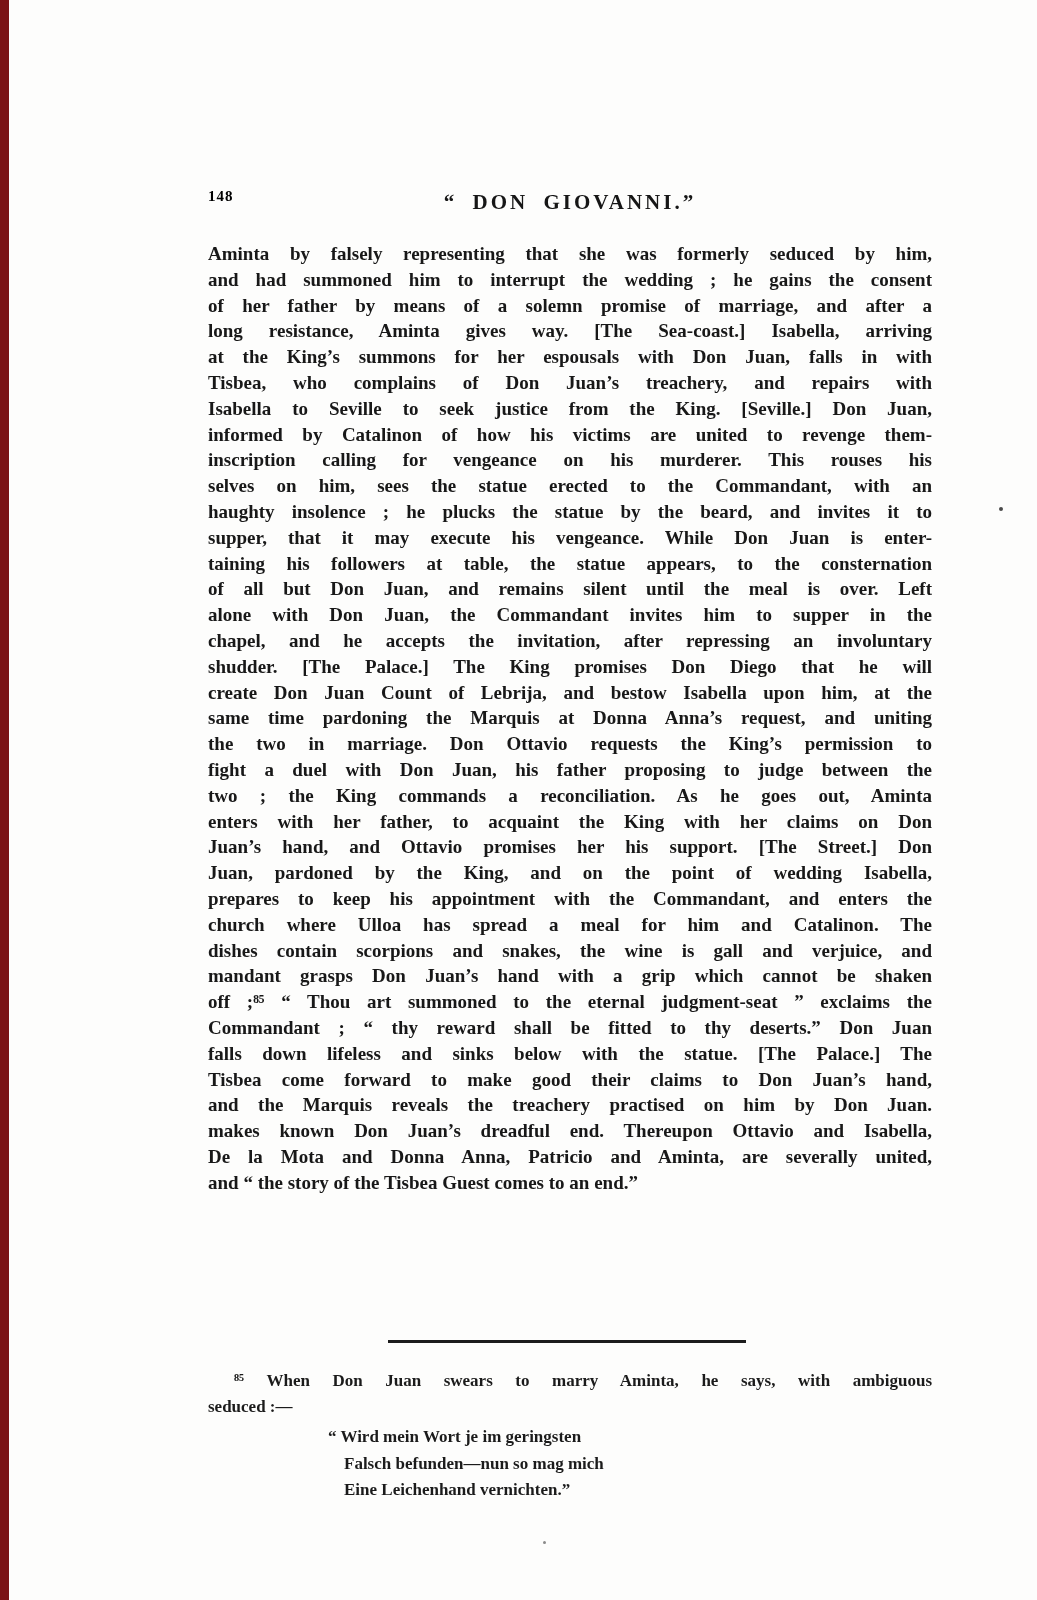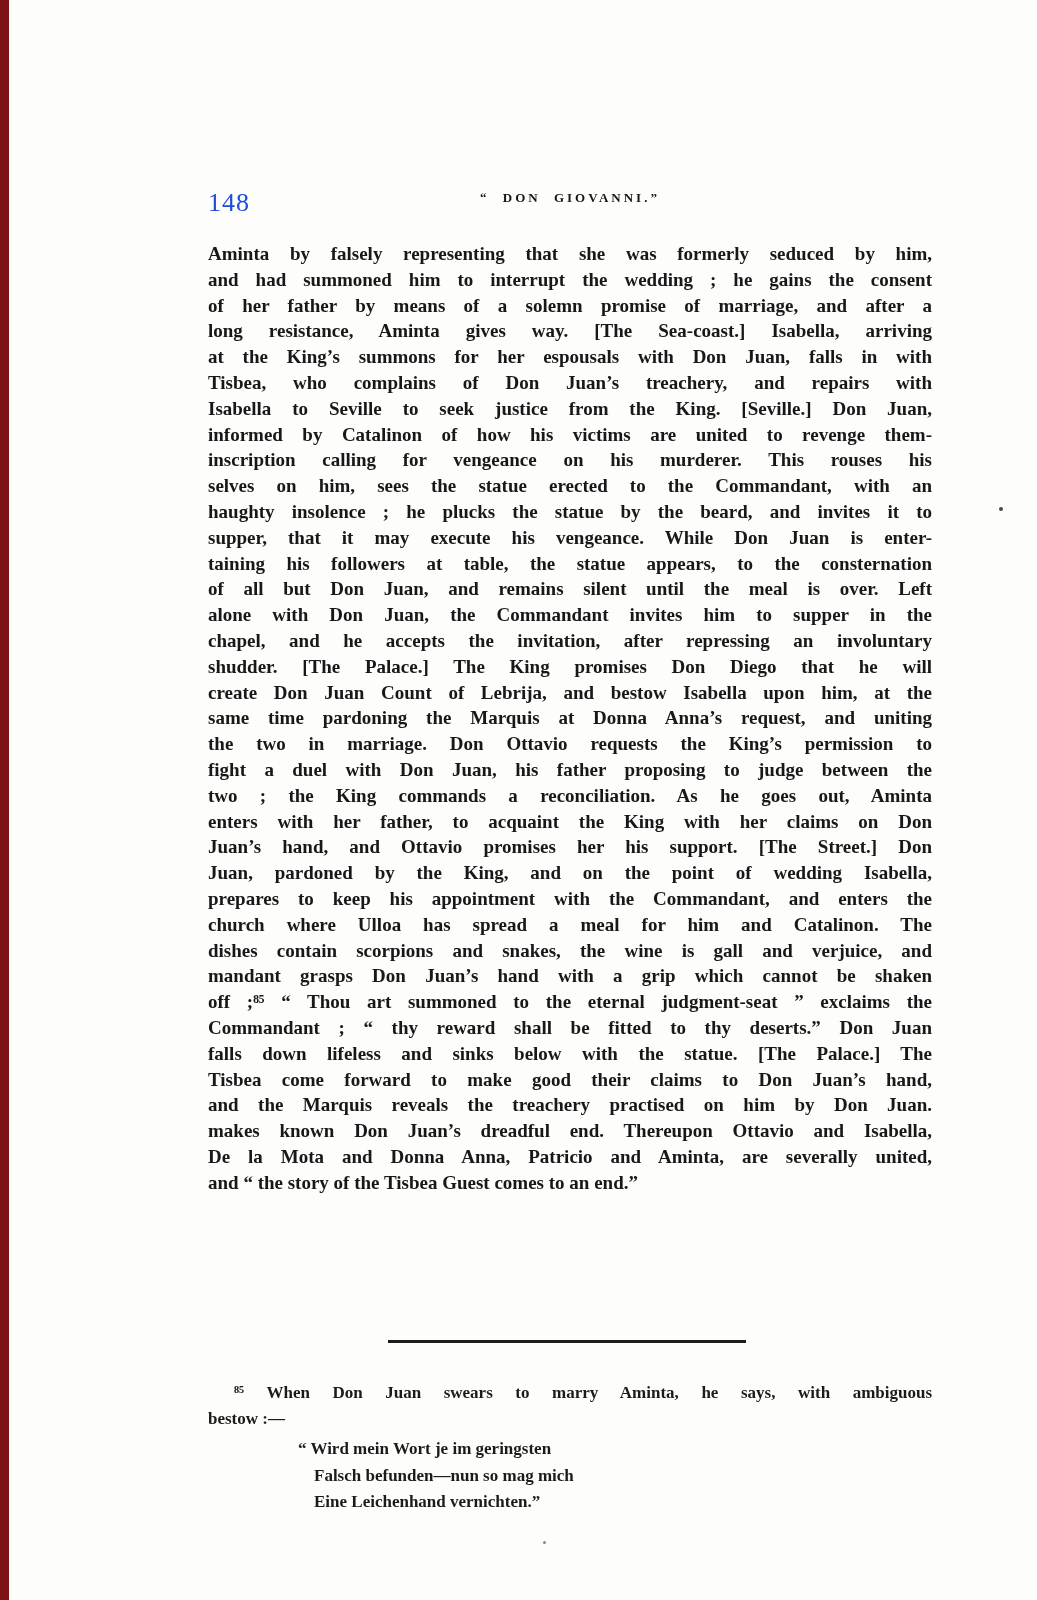--- a/index.html
+++ b/index.html
@@ -11,47 +11,47 @@
   }
   .binding-edge{
     position:absolute;left:0;top:0;width:9px;height:1600px;
     background:#7b1315;
   }
   .page-header{
     position:absolute;left:208px;top:188px;width:724px;height:34px;
   }
   .page-number{
     position:absolute;left:0;top:0;
-    font-size:26px;font-weight:normal;letter-spacing:1px;color:#1d4ed8;
+    font-size:15px;font-weight:bold;letter-spacing:1px;color:#000000;
   }
   .running-title{
     position:absolute;left:0;right:0;top:2px;text-align:center;
-    font-size:13px;font-weight:bold;letter-spacing:3px;word-spacing:7px;
+    font-size:21px;font-weight:bold;letter-spacing:3px;word-spacing:7px;
     color:#161616;
   }
   .body-text{
     position:absolute;left:208px;top:241px;width:724px;
     font-size:19px;font-weight:bold;line-height:25.8px;color:#181818;
   }
   .jline{
     text-align:justify;text-align-last:justify;
     height:25.8px;overflow:hidden;white-space:nowrap;
   }
   .jline.last{text-align-last:left;}
   .center-rule{
     position:absolute;left:388px;top:1340px;width:358px;height:3px;
     background:#1c1c1c;
   }
   .footnote{
     position:absolute;left:208px;top:1368px;width:724px;
     font-size:17px;font-weight:bold;line-height:26px;color:#1b1b1b;
   }
-  .fn-line1{text-align:justify;text-align-last:justify;text-indent:26px;height:26px;white-space:nowrap;overflow:hidden;margin-top:12px;}
+  .fn-line1{text-align:justify;text-align-last:justify;text-indent:26px;height:26px;white-space:nowrap;overflow:hidden;}
   .fn-line2{text-align:left;height:26px;}
-  .fn-verse{margin-left:90px;margin-top:4px;line-height:26.5px;}
+  .fn-verse{margin-left:120px;margin-top:4px;line-height:26.5px;}
   .fn-verse .vline{white-space:nowrap;}
   .fn-verse .vline.indented{padding-left:16px;}
   .speck{position:absolute;border-radius:50%;}
   .speck-a{left:999px;top:507px;width:4px;height:4px;background:#4a4a4a;}
   .speck-b{left:543px;top:1541px;width:3px;height:3px;background:#8a8a8a;}
 </style>
 </head>
 <body>
 
 <div class="binding-edge"></div>
@@ -98,21 +98,21 @@
   <div class="jline">and the Marquis reveals the treachery practised on him by Don Juan.</div>
   <div class="jline">makes known Don Juan’s dreadful end. Thereupon Ottavio and Isabella,</div>
   <div class="jline">De la Mota and Donna Anna, Patricio and Aminta, are severally united,</div>
   <div class="jline last">and “ the story of the Tisbea Guest comes to an end.”</div>
 </div>
 
 <div class="center-rule"></div>
 
 <div class="footnote">
   <div class="fn-line1">⁸⁵ When Don Juan swears to marry Aminta, he says, with ambiguous</div>
-  <div class="fn-line2">bestow :—</div>
+  <div class="fn-line2">seduced :—</div>
   <div class="fn-verse">
     <div class="vline">“ Wird mein Wort je im geringsten</div>
     <div class="vline indented">Falsch befunden—nun so mag mich</div>
     <div class="vline indented">Eine Leichenhand vernichten.”</div>
   </div>
 </div>
 
 <div class="speck speck-a"></div>
 <div class="speck speck-b"></div>
 

